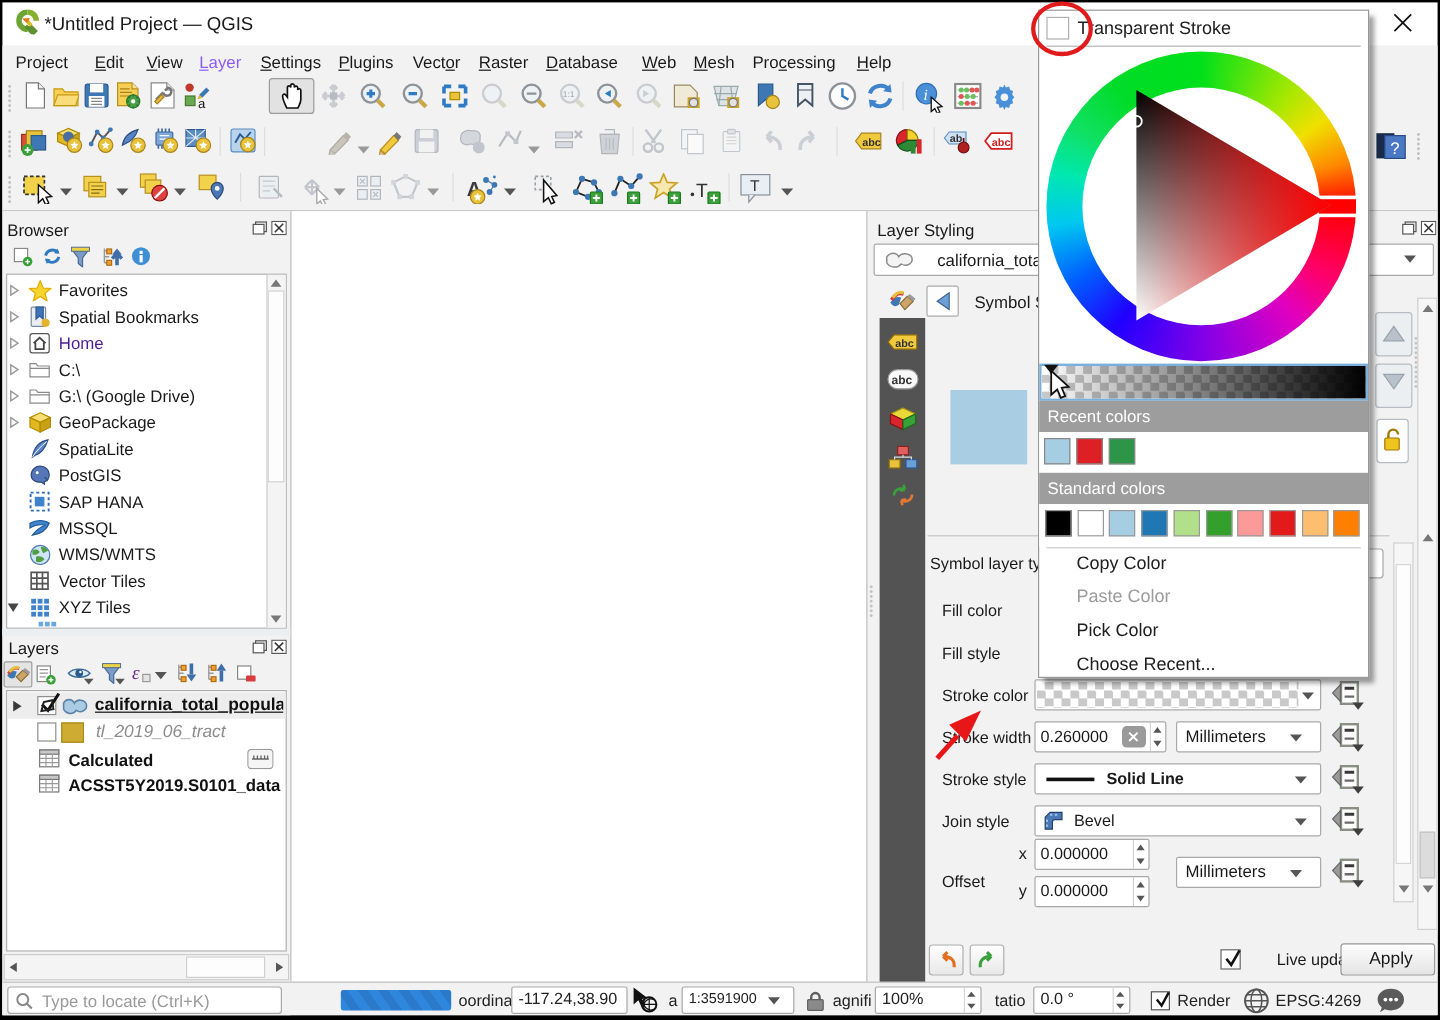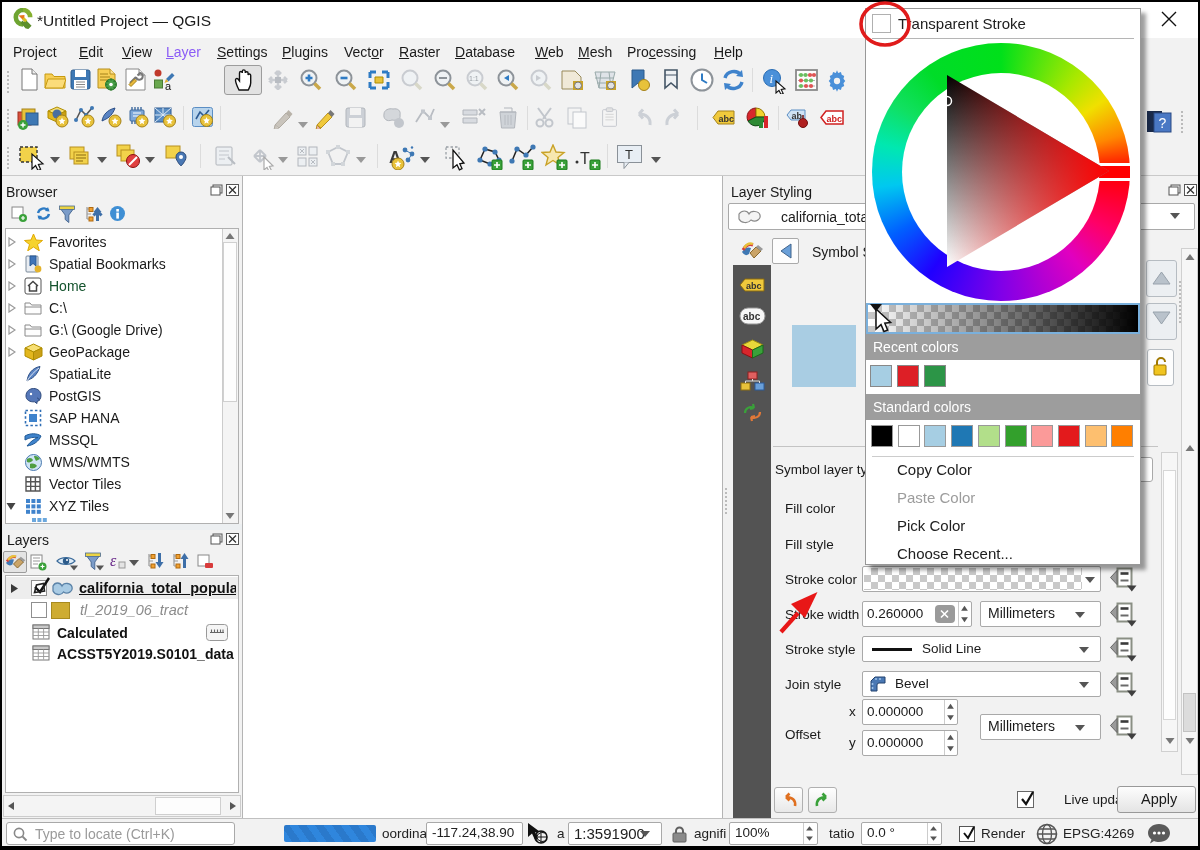--- a/index.html
+++ b/index.html
@@ -106,21 +106,21 @@
   </svg>
 <div class="t" style="left:49px;top:257px;font-size:14px;color:#1a1a1a;font-weight:normal;">Spatial Bookmarks</div>
 <svg style="position:absolute;left:25px;top:255px;" width="17" height="18" viewBox="0 0 17 18">
     <rect x="1" y="1" width="12" height="16" rx="1" fill="#e9edf2" stroke="#7a8a9a"></rect>
     <path d="M5 1 h6 v10 l-3 -2.6 L5 11 Z" fill="#3f74b8" stroke="#2b5a94"></path>
     <circle cx="13" cy="14" r="3.4" fill="#e4b32b"></circle>
   </svg>
 <svg style="position:absolute;left:8px;top:281px;" width="8" height="10" viewBox="0 0 8 10">
     <path d="M1 1 L7 5 L1 9 Z" fill="none" stroke="#9a9a9a" stroke-width="1.2"></path>
   </svg>
-<div class="t" style="left:49px;top:279px;font-size:14px;color:#14532d;font-weight:normal;">Home</div>
+<div class="t" style="left:49px;top:279px;font-size:14px;color:#4c1d95;font-weight:normal;">Home</div>
 <svg style="position:absolute;left:24px;top:277px;" width="19" height="18" viewBox="0 0 19 18">
     <rect x="1" y="1" width="16" height="16" rx="2" fill="#fff" stroke="#555"></rect>
     <path d="M4 9 L9 4.5 L14 9 M5.5 8.5 V14 h7 V8.5" fill="none" stroke="#444" stroke-width="1.5"></path>
   </svg>
 <svg style="position:absolute;left:8px;top:303px;" width="8" height="10" viewBox="0 0 8 10">
     <path d="M1 1 L7 5 L1 9 Z" fill="none" stroke="#9a9a9a" stroke-width="1.2"></path>
   </svg>
 <div class="t" style="left:49px;top:301px;font-size:14px;color:#1a1a1a;font-weight:normal;">C:\</div>
 <svg style="position:absolute;left:24px;top:300px;" width="19" height="16" viewBox="0 0 19 16">
     <path d="M1 3 h5 l1.6 2 H17 v9 H1 Z" fill="#fdfdfd" stroke="#8a8a8a"></path>
@@ -763,21 +763,21 @@
 <div class="carr" style="left:1075px;top:612px"></div>
 <svg style="position:absolute;left:1108px;top:601px;" width="30" height="26" viewBox="0 0 30 26">
     <rect x="9.5" y="2.5" width="14" height="18" fill="#fff" stroke="#8a8f84" stroke-width="2"></rect>
     <path d="M12.5 7.5 h8" stroke="#3a3a3a" stroke-width="2.6"></path>
     <path d="M12.5 14.5 h8" stroke="#6a6a6a" stroke-width="2"></path>
     <path d="M9 4.5 L2.5 11.5 L9 18.5 Z" fill="#9a9a9a" stroke="#666"></path>
     <path d="M19 19.5 h9.5 l-4.7 6 Z" fill="#3f3f3f"></path>
   </svg>
 <div style="left:862px;top:636px;width:239px;height:26px;background:#fff;border:1px solid #a9a9a9;border-radius:2px"></div>
 <div style="left:872px;top:648px;width:40px;height:3px;background:#111"></div>
-<div class="t" style="left:922px;top:642px;font-size:13.5px;color:#1a1a1a;font-weight:normal;">Solid Line</div>
+<div class="t" style="left:922px;top:642px;font-size:13.5px;color:#1a1a1a;font-weight:bold;">Solid Line</div>
 <div class="carr" style="left:1079px;top:647px"></div>
 <svg style="position:absolute;left:1108px;top:636px;" width="30" height="26" viewBox="0 0 30 26">
     <rect x="9.5" y="2.5" width="14" height="18" fill="#fff" stroke="#8a8f84" stroke-width="2"></rect>
     <path d="M12.5 7.5 h8" stroke="#3a3a3a" stroke-width="2.6"></path>
     <path d="M12.5 14.5 h8" stroke="#6a6a6a" stroke-width="2"></path>
     <path d="M9 4.5 L2.5 11.5 L9 18.5 Z" fill="#9a9a9a" stroke="#666"></path>
     <path d="M19 19.5 h9.5 l-4.7 6 Z" fill="#3f3f3f"></path>
   </svg>
 <div style="left:862px;top:671px;width:239px;height:26px;background:#fff;border:1px solid #a9a9a9;border-radius:2px"></div>
 <svg style="position:absolute;left:869px;top:675px;" width="20" height="18" viewBox="0 0 20 18">
@@ -866,21 +866,21 @@
 <div class="t" style="left:382px;top:827px;font-size:13.5px;color:#222;font-weight:normal;">oordina</div>
 <div style="left:426px;top:822px;width:97px;height:23px;background:#fff;border:1px solid #a9a9a9;border-radius:2px"></div>
 <div class="t" style="left:432px;top:826px;font-size:13.5px;color:#222;font-weight:normal;">-117.24,38.90</div>
 <svg style="position:absolute;left:524px;top:821px;" width="25" height="24" viewBox="0 0 25 24">
     <path d="M4 2 L4 16 L8 12.5 L10.5 18 L13.5 16.6 L11 11.4 L15.5 10.6 Z" fill="#111"></path>
     <circle cx="17" cy="16" r="6" fill="none" stroke="#111" stroke-width="1.6"></circle>
     <path d="M17 10 v12 M11 16 h12 M13 12 a6 6 0 0 0 8 8 M13 20 a6 6 0 0 1 8 -8" stroke="#111" fill="none"></path>
   </svg>
 <div class="t" style="left:557px;top:827px;font-size:13.5px;color:#222;font-weight:normal;">a</div>
 <div style="left:568px;top:822px;width:94px;height:23px;background:#fff;border:1px solid #a9a9a9;border-radius:2px"></div>
-<div class="t" style="left:574px;top:826px;font-size:15px;color:#222;font-weight:normal;">1:3591900</div>
+<div class="t" style="left:574px;top:826px;font-size:12px;color:#222;font-weight:normal;">1:3591900</div>
 <div class="carr" style="left:640px;top:831px"></div>
 <svg style="position:absolute;left:671px;top:825px;" width="18" height="19" viewBox="0 0 18 19">
     <rect x="2" y="8" width="13" height="9" rx="1" fill="#8a8a8a" stroke="#606060"></rect>
     <path d="M5 8 V6 a3.5 3.5 0 0 1 7 0 V8" fill="none" stroke="#606060" stroke-width="2"></path>
   </svg>
 <div class="t" style="left:694px;top:827px;font-size:13.5px;color:#222;font-weight:normal;">agnifi</div>
 <div style="left:729px;top:822px;width:89px;height:23px;background:#fff;border:1px solid #a9a9a9;border-radius:2px"></div>
 <div class="t" style="left:735px;top:826px;font-size:13.5px;color:#222;font-weight:normal;">100%</div>
 <svg style="position:absolute;left:803px;top:823px;" width="13" height="21" viewBox="0 0 13 21">
     <path d="M6.5 3.36 l3.4 4.2 h-6.8 Z" fill="#555"></path>

